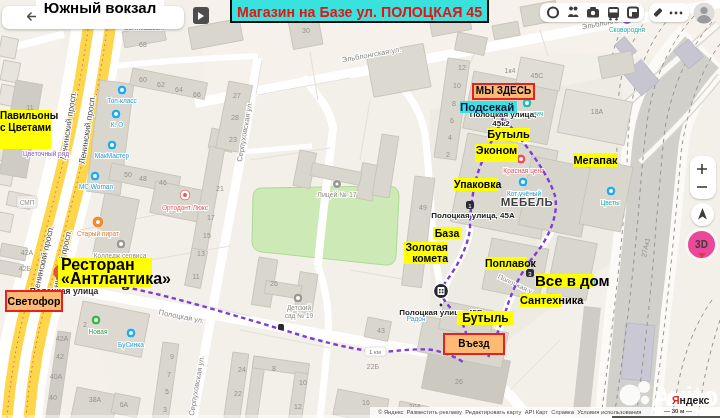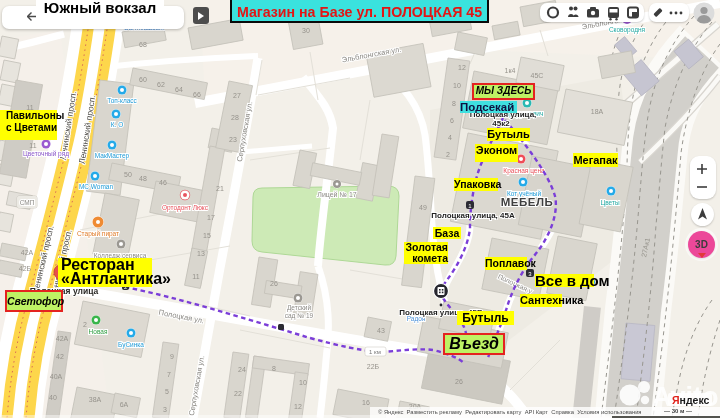--- a/index.html
+++ b/index.html
@@ -1,19 +1,19 @@
 <!DOCTYPE html>
 <html><head>
 <meta charset="utf-8">
 <style>
   html,body{margin:0;padding:0;}
   #app{position:relative;width:720px;height:418px;overflow:hidden;background:#f3f0e9;font-family:"Liberation Sans",sans-serif;}
   .lbl{position:absolute;background:#ffff00;color:#000;font-weight:700;white-space:nowrap;}
   .cyanlbl{position:absolute;background:#3fe0e0;color:#0d1240;font-weight:700;white-space:nowrap;}
-  .redbox{position:absolute;background:#bef264;border:3px solid #e42320;color:#000;font-weight:700;white-space:nowrap;box-sizing:border-box;font-style:italic;}
+  .redbox{position:absolute;background:#fdba74;border:3px solid #e42320;color:#000;font-weight:700;white-space:nowrap;box-sizing:border-box;}
 </style>
 </head>
 <body>
 <div id="app">
 <svg id="map" width="720" height="418" viewBox="0 0 720 418" style="position:absolute;left:0;top:0">
 
 <rect x="0" y="0" width="720" height="418" fill="#f3f0e9"></rect>
 
 <polygon points="200,0 720,0 720,60 480,50 205,100" fill="#f6f1ea"></polygon>
 
@@ -552,21 +552,21 @@
 <div style="position:absolute;left:691px;top:203px;width:23px;height:23px;background:#fff;border-radius:50%;box-shadow:0 1px 2px rgba(0,0,0,.2)"></div>
 <svg width="23" height="23" viewBox="0 0 23 23" style="position:absolute;left:691px;top:203px">
       <path d="M11.5,5 L16,16.5 L11.5,13.5 L7,16.5 Z" fill="#3c3c3c"></path>
     </svg>
 
 <div style="position:absolute;left:688px;top:231px;width:27px;height:27px;background:#ec4899;border-radius:50%;box-shadow:0 0 0 3px rgba(255,255,255,.6),0 1px 2px rgba(0,0,0,.25);color:#3c3c3c;font-weight:700;font-size:10px;line-height:27px;text-align:center">3D</div>
 <svg width="8" height="5" viewBox="0 0 8 5" style="position:absolute;left:698px;top:253px">
       <path d="M0,0 L8,0 L4,5 Z" fill="#e03a3a"></path>
     </svg>
 
-<div class="lbl" style="left:0px;top:110px;width:51px;height:30px;font-size:10px;line-height:12px;padding-left:6px">Павильоны<br>с Цветами</div>
+<div class="lbl" style="left:0px;top:110px;width:51px;height:39px;font-size:10px;line-height:12px;padding-left:0">Павильоны<br>с Цветами</div>
 
 <div class="redbox" style="left:472px;top:83px;width:63px;height:17px;border-width:2.5px;font-size:10px;line-height:12px;text-align:center">МЫ ЗДЕСЬ</div>
 
 <div class="cyanlbl" style="left:460px;top:101px;width:57px;height:12px;font-size:11.5px;line-height:12px;text-align:left">Подсекай</div>
 
 <div class="lbl" style="left:487px;top:128px;width:43px;height:13px;font-size:11px;line-height:13px;text-align:center">Бутыль</div>
 
 <div class="lbl" style="left:475px;top:144px;width:43px;height:18px;font-size:11px;line-height:13px;text-align:center">Эконом</div>
 
 <div class="lbl" style="left:573px;top:153px;width:45px;height:14px;font-size:11px;line-height:14px;text-align:center">Мегапак</div>
@@ -582,21 +582,21 @@
 <div class="lbl" style="left:535px;top:274px;width:59px;height:13px;font-size:15px;line-height:13px;text-align:center">Все в дом</div>
 
 <div class="lbl" style="left:520px;top:294px;width:42px;height:13px;font-size:11px;line-height:13px;text-align:center">Сантехника</div>
 
 <div class="lbl" style="left:457px;top:311px;width:57px;height:14px;font-size:12px;line-height:14px;text-align:center">Бутыль</div>
 
 <div class="lbl" style="left:58px;top:258px;width:91px;height:29px;font-size:16px;line-height:14px;padding-left:3px">Ресторан<br>«Антлантика»</div>
 
 <div class="redbox" style="left:5px;top:290px;width:58px;height:22px;border-width:2px;font-size:10.5px;line-height:18px;text-align:center">Светофор</div>
 
-<div class="redbox" style="left:443px;top:333px;width:62px;height:22px;border-width:2.5px;font-size:16px;line-height:17px;text-align:center">Въезд</div>
+<div class="redbox" style="left:443px;top:333px;width:62px;height:22px;border-width:2.5px;font-size:10px;line-height:17px;text-align:center">Въезд</div>
 
 <div style="position:absolute;left:370px;top:407px;width:350px;height:11px;background:rgba(255,255,255,.8)"></div>
 <div style="position:absolute;left:0px;top:415px;width:720px;height:3px;background:rgba(255,255,255,.45)"></div>
 
 <div style="position:absolute;left:612px;top:415.5px;width:108px;height:2.5px;background:#54544f"></div>
 
 <div style="position:absolute;left:378px;top:409px;font-size:5.8px;color:#4a4a4a;white-space:nowrap">© Яндекс&nbsp;&nbsp;Разместить рекламу&nbsp;&nbsp;Редактировать карту&nbsp;&nbsp;API Карт&nbsp;&nbsp;Справка&nbsp;&nbsp;Условия использования</div>
 
 <div style="position:absolute;left:664px;top:408px;width:50px;font-size:6px;color:#3e3e3e;font-weight:700;white-space:nowrap">—&nbsp;30 м&nbsp;—</div>
 

